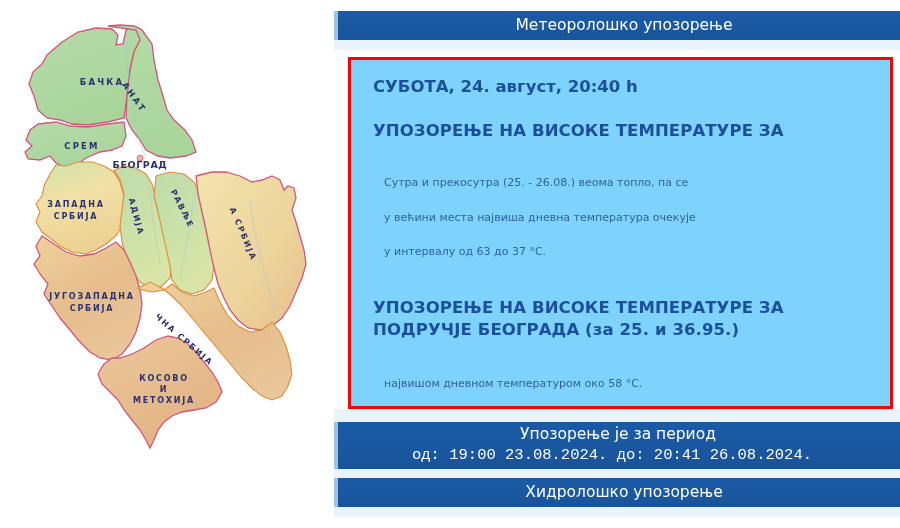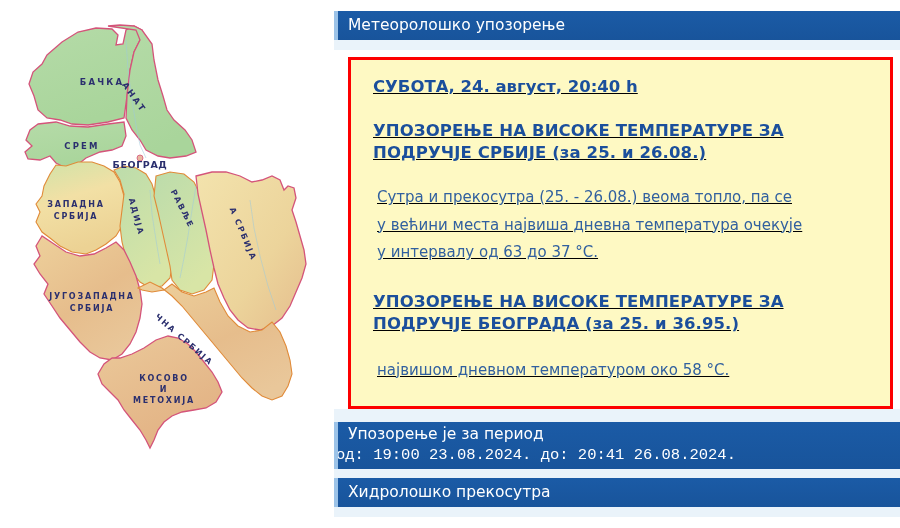--- a/index.html
+++ b/index.html
@@ -60,20 +60,21 @@
   .bar {
     background: #1d5aa4;
     background: linear-gradient(180deg,#1b5ba6 0%, #18549b 100%);
     color: #ffffff;
     position: relative;
     box-sizing: border-box;
     padding: 4px 0 5px 14px;
     font-size: 15.5px;
     line-height: 20px;
     margin-left: 4px;
+    text-align: center;
   }
   .bar::before {
     content: "";
     position: absolute;
     left: 0; top: 0; bottom: 0;
     width: 4px;
     background: #9cc3e8;
   }
   .bar.period {
     padding: 2px 12px 3px 14px;
@@ -90,42 +91,41 @@
     height: 10px;
     background: #eaf3fa;
     margin-left: 4px;
   }
   .spacer.tall { height: 13px; }
   .spacer.short { height: 9px; }
 
   .alert-box {
     margin: 7px 7px 0 18px;
     border: 3px solid #fd0000;
-    background: #fef9c3;
+    background: #7dd3fc;
     box-sizing: border-box;
     padding: 16px 8px 14px 22px;
     height: 352px;
-    text-decoration: underline;
   }
 
   .hd {
     color: #1b4f9c;
     font-weight: bold;
     font-size: 16.5px;
     line-height: 22px;
     margin: 0 0 0 0;
   }
   .hd.first { margin-bottom: 2px; }
   .hd.cap { letter-spacing: 0.1px; }
 
   .para {
     color: #31609f;
-    font-size: 15px;
+    font-size: 11px;
     line-height: 23.5px;
-    margin: 4px;
+    margin: 11px;
   }
 
   .gap-a { height: 20px; }
   .gap-b { height: 18px; }
   .gap-c { height: 22px; }
   .gap-d { height: 20px; }
 </style>
 </head>
 <body>
 
@@ -270,21 +270,20 @@
     </div>
 
     <div class="spacer"></div>
 
     <div class="alert-box">
       <div class="hd first">СУБОТА, 24. август, 20:40 h</div>
 
       <div class="gap-a"></div>
 
       <div class="hd cap">УПОЗОРЕЊЕ НА ВИСОКЕ ТЕМПЕРАТУРЕ ЗА</div>
-      <div class="hd cap">ПОДРУЧЈЕ СРБИЈЕ (за 25. и 26.08.)</div>
 
       <div class="gap-b"></div>
 
       <div class="para">Сутра и прекосутра (25. - 26.08.) веома топло, па се</div>
       <div class="para">у већини места највиша дневна температура очекује</div>
       <div class="para">у интервалу од 63 до 37 °C.</div>
 
       <div class="gap-c"></div>
 
       <div class="hd cap">УПОЗОРЕЊЕ НА ВИСОКЕ ТЕМПЕРАТУРЕ ЗА</div>
@@ -298,19 +297,19 @@
     <div class="spacer tall"></div>
 
     <div class="bar period">
       <span>Упозорење је за период</span>
       <span class="period-line2">од:  19:00 23.08.2024.  до: 20:41 26.08.2024.</span>
     </div>
 
     <div class="spacer short"></div>
 
     <div class="bar">
-      <span>Хидролошко прекосутра</span>
+      <span>Хидролошко упозорење</span>
     </div>
 
     <div class="spacer"></div>
 
   </div>
 </div>
 
 </body></html>

